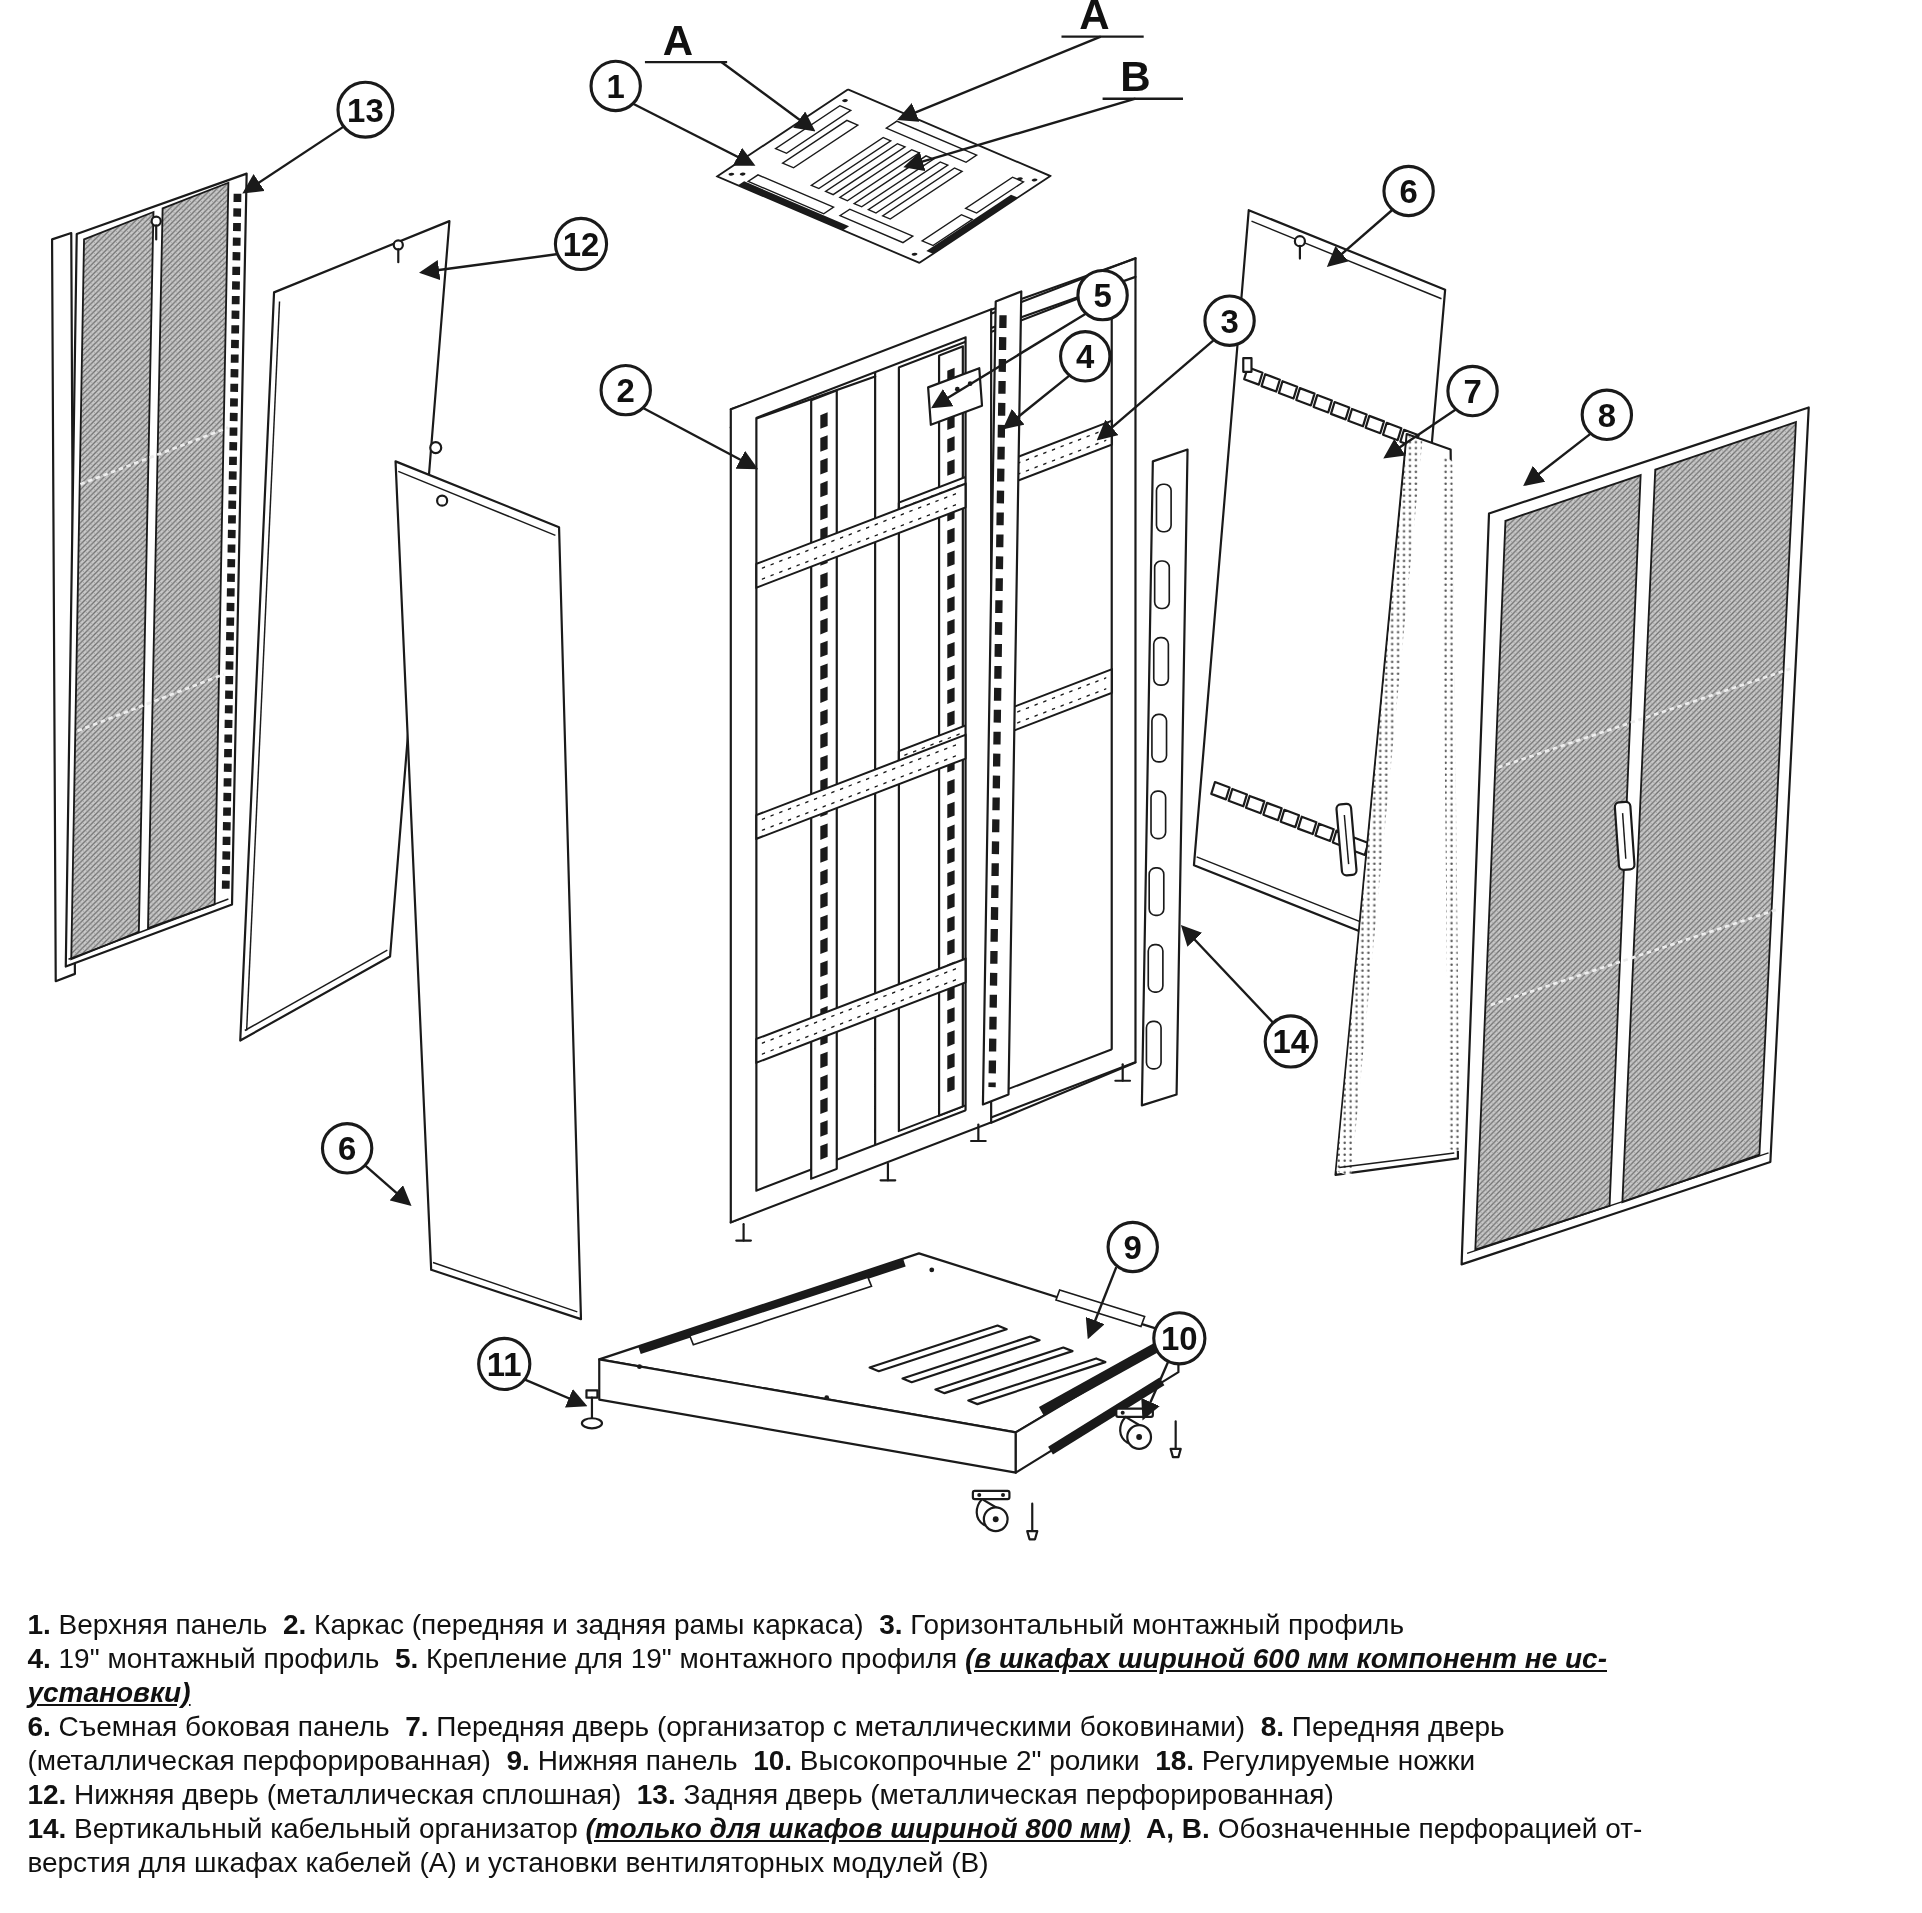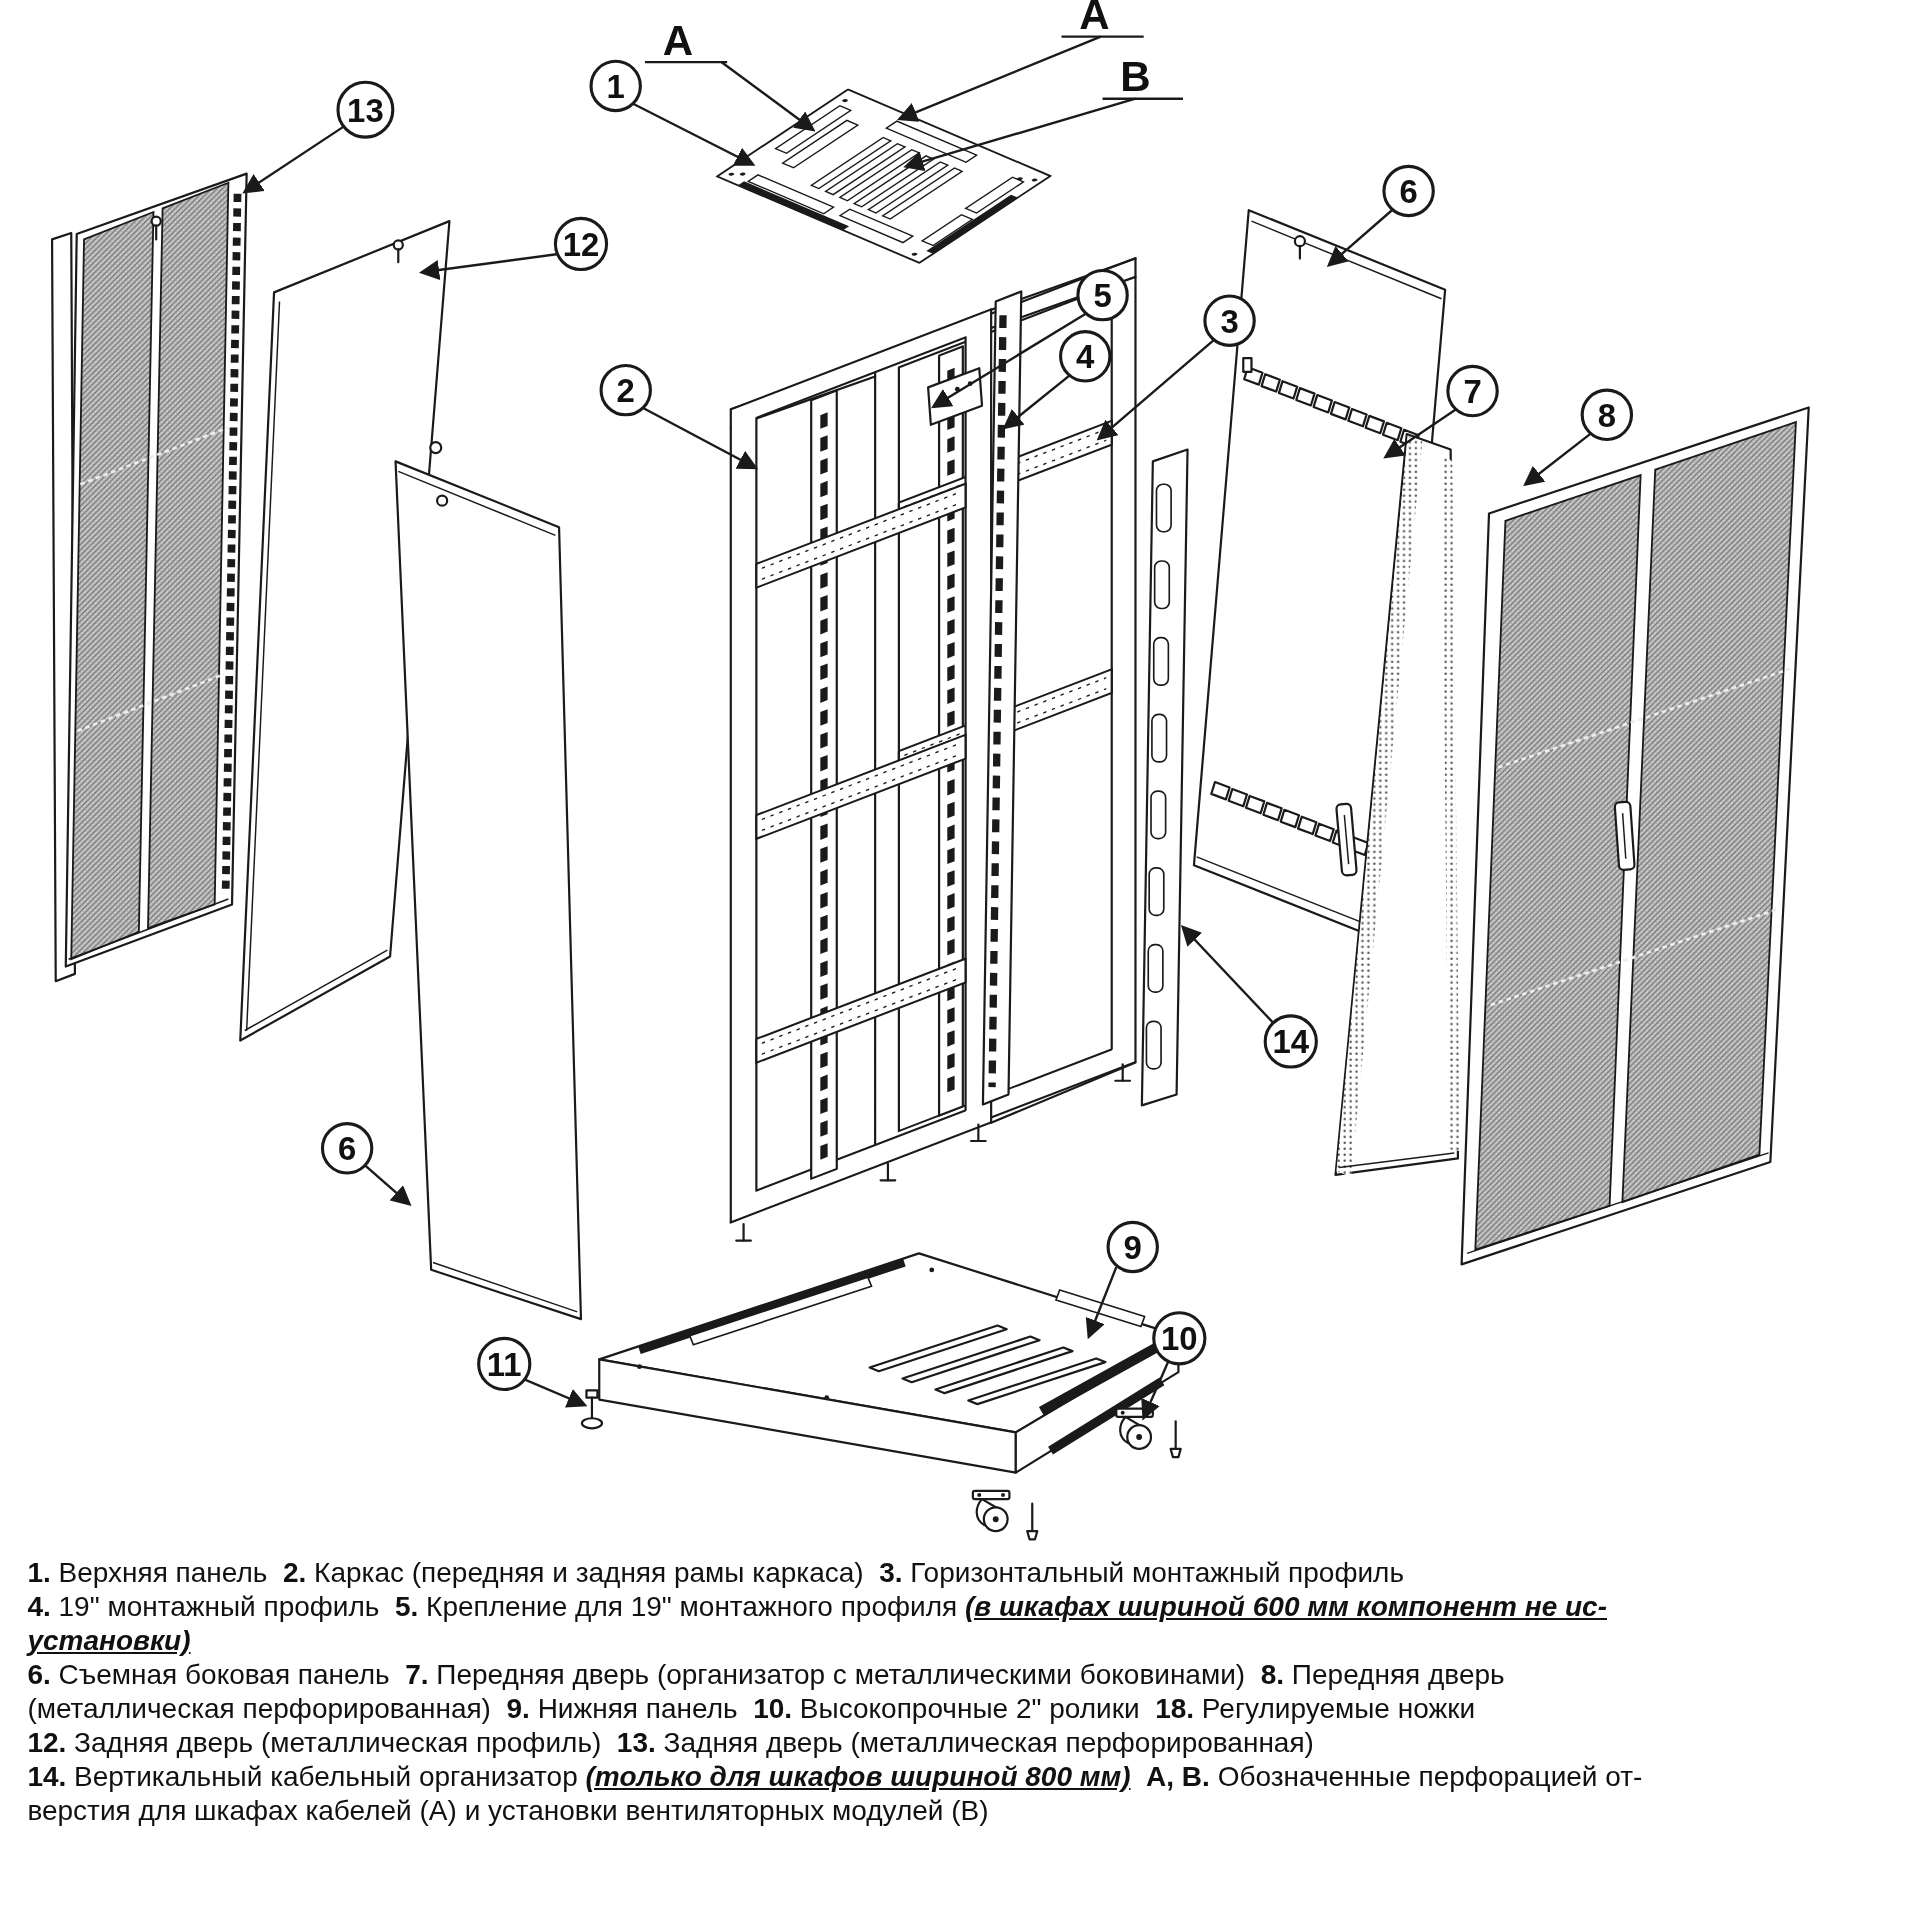--- a/index.html
+++ b/index.html
@@ -11,21 +11,21 @@
   .ln{fill:none;stroke:#1a1a1a;stroke-width:2.4;stroke-linejoin:round;stroke-linecap:round;}
   .thin{fill:none;stroke:#1a1a1a;stroke-width:1.6;}
   .mesh{fill:url(#mesh);stroke:#1a1a1a;stroke-width:2;}
   .dots{fill:url(#dots);stroke:none;}
   .slot{fill:#ffffff;stroke:#1a1a1a;stroke-width:1.8;}
   .blk{fill:#1a1a1a;stroke:none;}
   .callout circle{fill:#fff;stroke:#1a1a1a;stroke-width:3.4;}
   .callout text{font:700 36px "Liberation Sans",sans-serif;fill:#111;text-anchor:middle;}
   .ablabel text{font:700 46px "Liberation Sans",sans-serif;fill:#111;text-anchor:middle;}
   .leader{fill:none;stroke:#1a1a1a;stroke-width:2.6;}
-  .legend{position:absolute;left:27.4px;top:1556px;width:1873px;color:#111;}
+  .legend{position:absolute;left:27.4px;top:1608px;width:1873px;color:#111;}
   .lg-line{font:400 28px/34px "Liberation Sans",sans-serif;color:#111;white-space:pre-wrap;}
   .seg-r{font-weight:400;}
   .seg-b{font-weight:700;}
   .seg-bi{font-weight:700;font-style:italic;text-decoration:underline;}
 </style>
 </head>
 <body>
 
 <div class="page">
 <svg width="1922" height="1913" viewBox="0 0 2104 2094">
@@ -354,18 +354,18 @@
     <line class="leader" marker-end="url(#arr)" x1="1243" y1="108" x2="992" y2="182"></line>
   </g>
 </svg>
 
   <div class="legend">
     <div class="lg-line"><span class="seg-b">1.</span><span class="seg-r"> Верхняя панель  </span><span class="seg-b">2.</span><span class="seg-r"> Каркас (передняя и задняя рамы каркаса)  </span><span class="seg-b">3.</span><span class="seg-r"> Горизонтальный монтажный профиль</span></div>
     <div class="lg-line"><span class="seg-b">4.</span><span class="seg-r"> 19" монтажный профиль  </span><span class="seg-b">5.</span><span class="seg-r"> Крепление для 19" монтажного профиля </span><span class="seg-bi">(в шкафах шириной 600 мм компонент не ис-</span></div>
     <div class="lg-line"><span class="seg-bi">установки)</span></div>
     <div class="lg-line"><span class="seg-b">6.</span><span class="seg-r"> Съемная боковая панель  </span><span class="seg-b">7.</span><span class="seg-r"> Передняя дверь (организатор с металлическими боковинами)  </span><span class="seg-b">8.</span><span class="seg-r"> Передняя дверь</span></div>
     <div class="lg-line"><span class="seg-r">(металлическая перфорированная)  </span><span class="seg-b">9.</span><span class="seg-r"> Нижняя панель  </span><span class="seg-b">10.</span><span class="seg-r"> Высокопрочные 2" ролики  </span><span class="seg-b">18.</span><span class="seg-r"> Регулируемые ножки</span></div>
-    <div class="lg-line"><span class="seg-b">12.</span><span class="seg-r"> Задняя дверь (металлическая профиль)  </span><span class="seg-b">13.</span><span class="seg-r"> Задняя дверь (металлическая перфорированная)</span></div>
+    <div class="lg-line"><span class="seg-b">12.</span><span class="seg-r"> Нижняя дверь (металлическая сплошная)  </span><span class="seg-b">13.</span><span class="seg-r"> Задняя дверь (металлическая перфорированная)</span></div>
     <div class="lg-line"><span class="seg-b">14.</span><span class="seg-r"> Вертикальный кабельный организатор </span><span class="seg-bi">(только для шкафов шириной 800 мм)</span><span class="seg-r">  </span><span class="seg-b">A, B.</span><span class="seg-r"> Обозначенные перфорацией от-</span></div>
     <div class="lg-line"><span class="seg-r">верстия для шкафах кабелей (А) и установки вентиляторных модулей (В)</span></div>
   </div>
 </div>
 
 
 </body></html>

